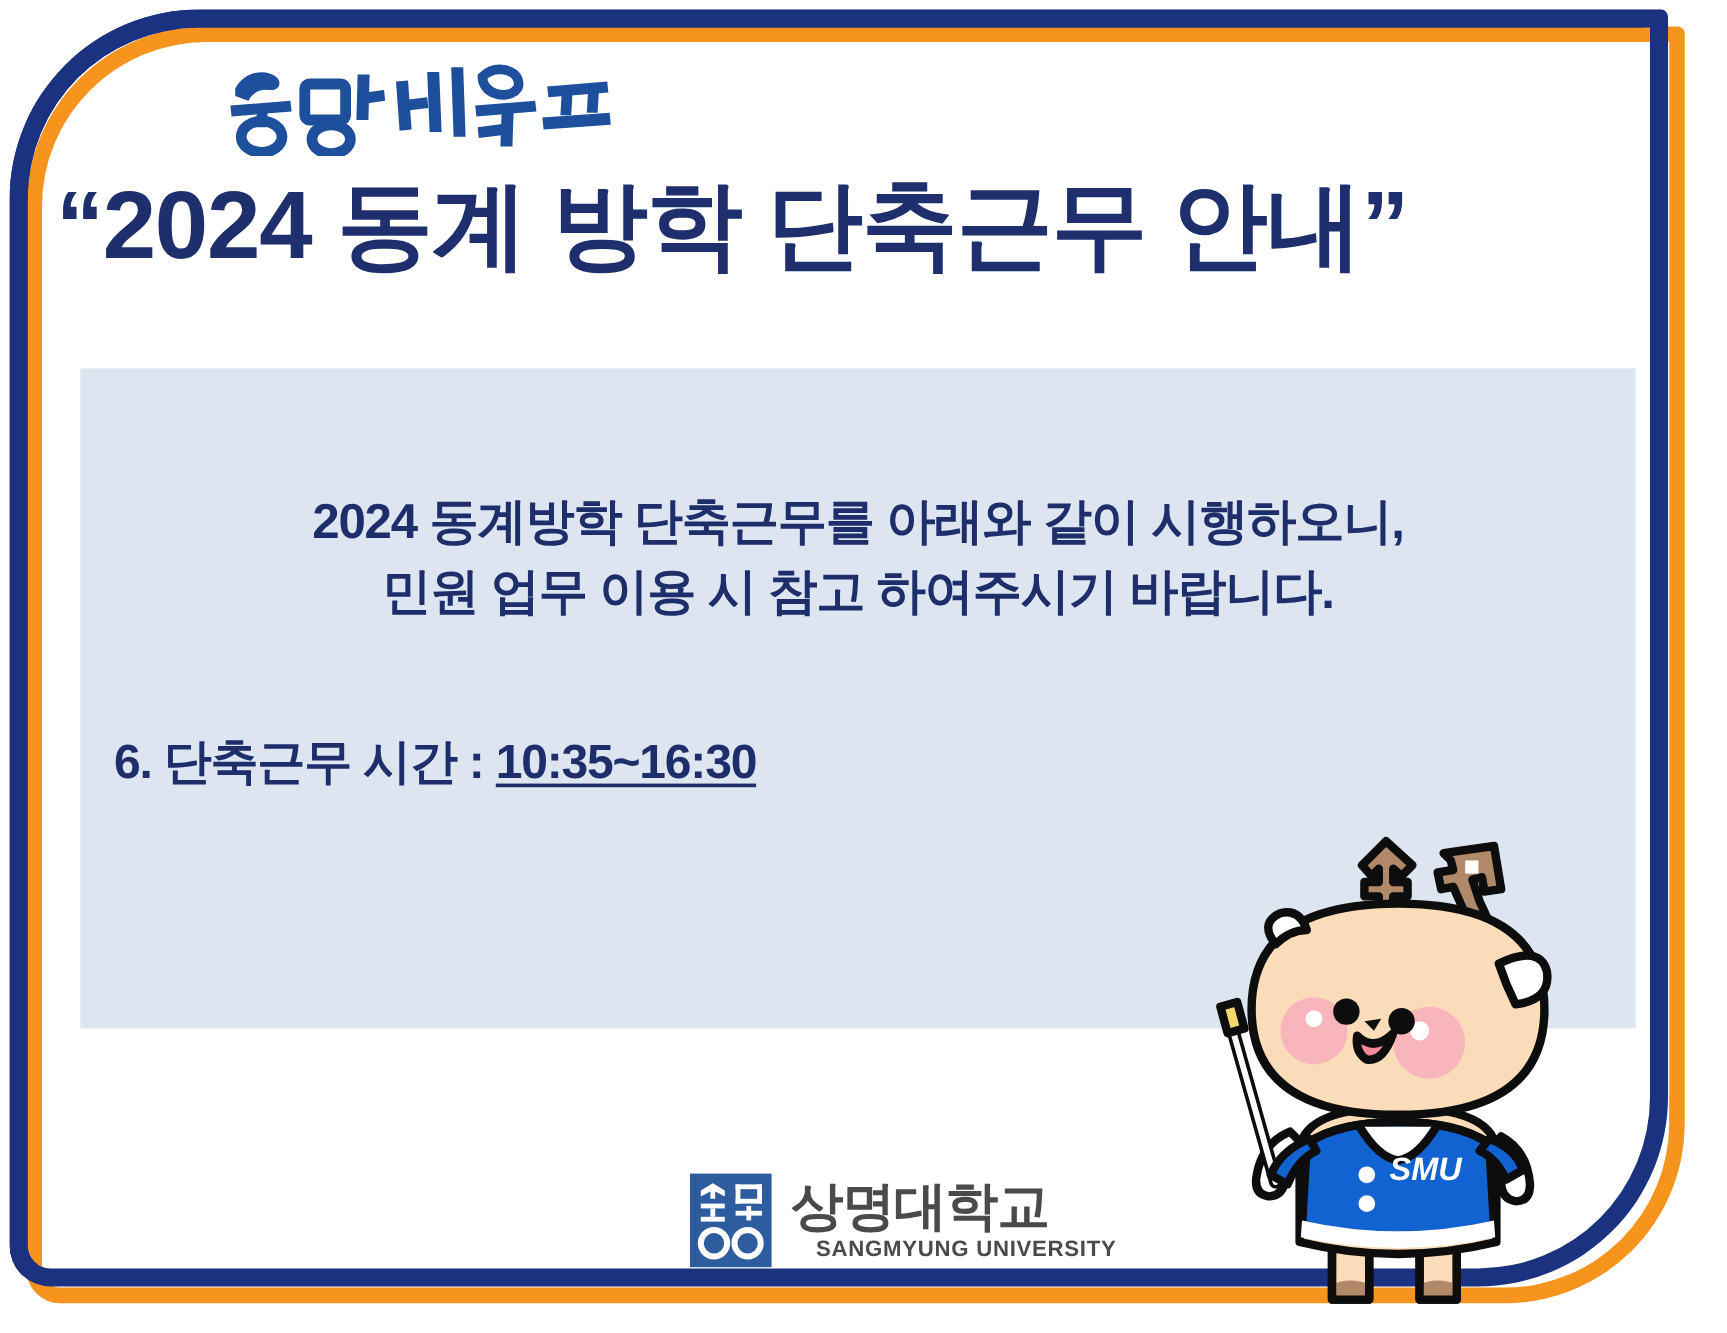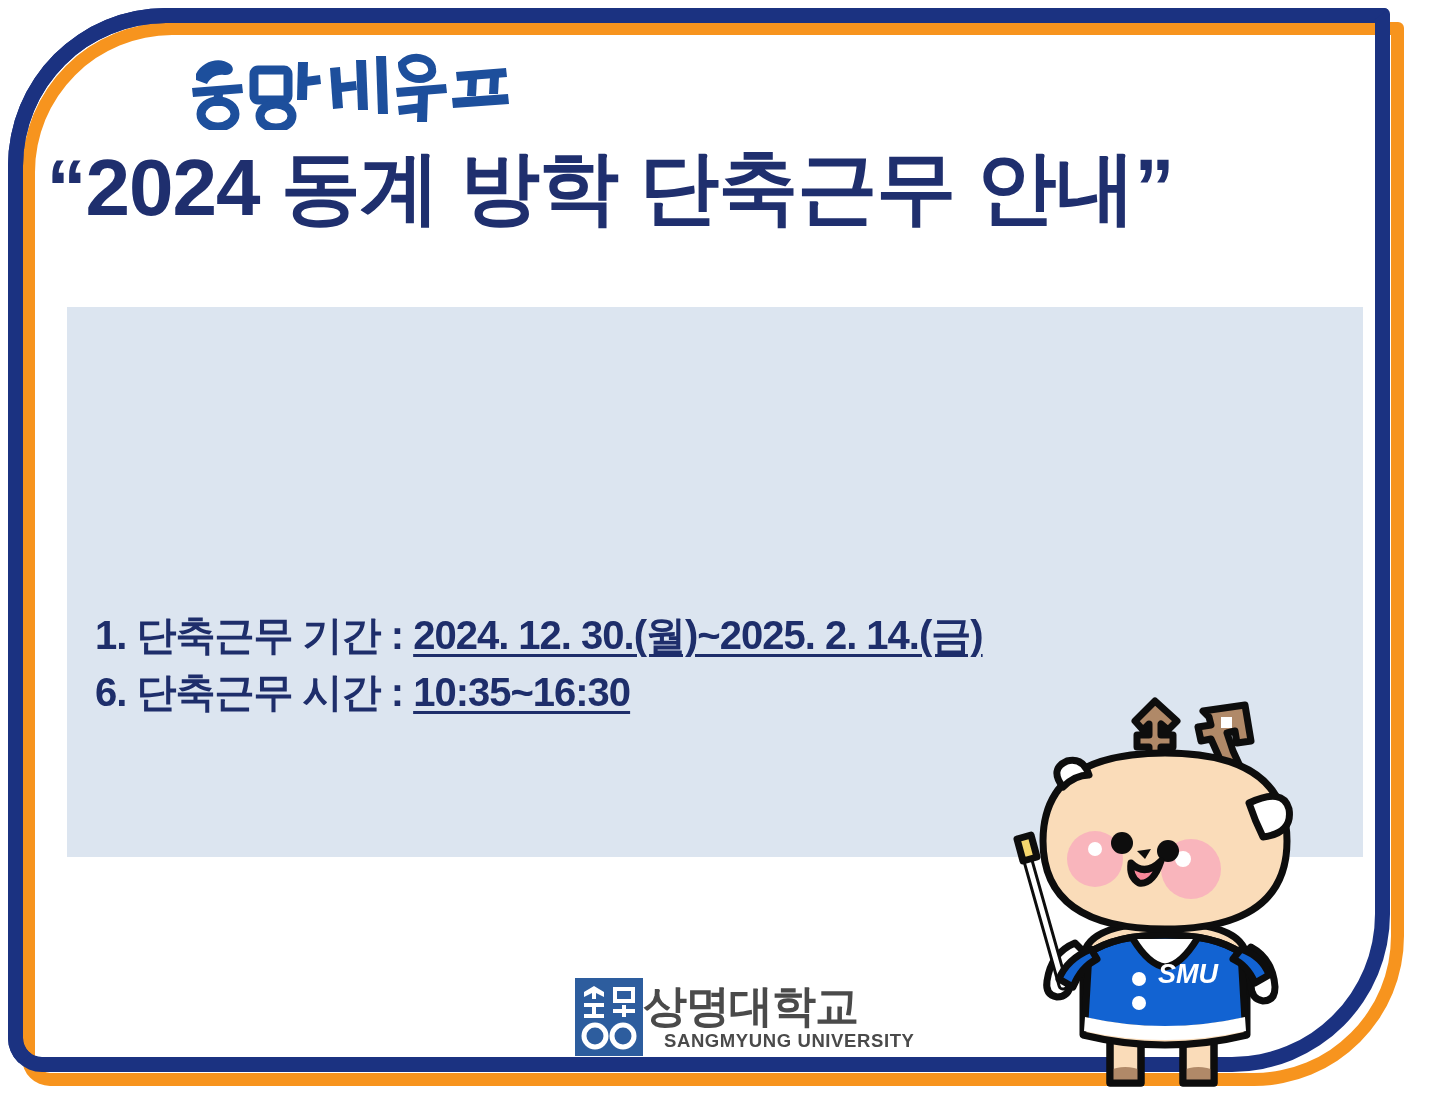--- a/index.html
+++ b/index.html
@@ -135,20 +135,21 @@
   }
 
   
   .footer-logo {
     position: absolute;
     left: 575px;
     top: 978px;
     z-index: 6;
     display: flex;
     align-items: center;
+    gap: 16px;
   }
   .emblem {
     width: 68px;
     height: 78px;
     background: #2d5d9e;
     position: relative;
     flex: none;
   }
   .emblem svg { display: block; }
   .footer-wordmark {
@@ -226,25 +227,26 @@
           <path d="M272 50 L328 46 L329 56 L273 60 Z"></path>
         </g>
       </svg>
     </div>
 
     <div class="poster-title">“2024 동계 방학 단축근무 안내”</div>
   </div>
 
   <div class="panel">
 
+    <div class="panel-lead">
+      <div>2024 동계방학 단축근무를 아래와 같이 시행하오니,</div>
+      <div>민원 업무 이용 시 참고 하여주시기 바랍니다.</div>
+    </div>
 
     <div class="panel-list">
-      <div class="list-row">
-        <span>1. 단축근무 기간 : </span><span class="emph">2024. 12. 30.(월)~2025. 2. 14.(금)</span>
-      </div>
       <div class="list-row">
         <span>6. 단축근무 시간 : </span><span class="emph">10:35~16:30</span>
       </div>
     </div>
   </div>
 
   <div class="footer-logo">
     <div class="emblem" role="img" aria-label="Sangmyung emblem">
       <svg viewBox="0 0 68 78" xmlns="http://www.w3.org/2000/svg">
         <g fill="#ffffff">

